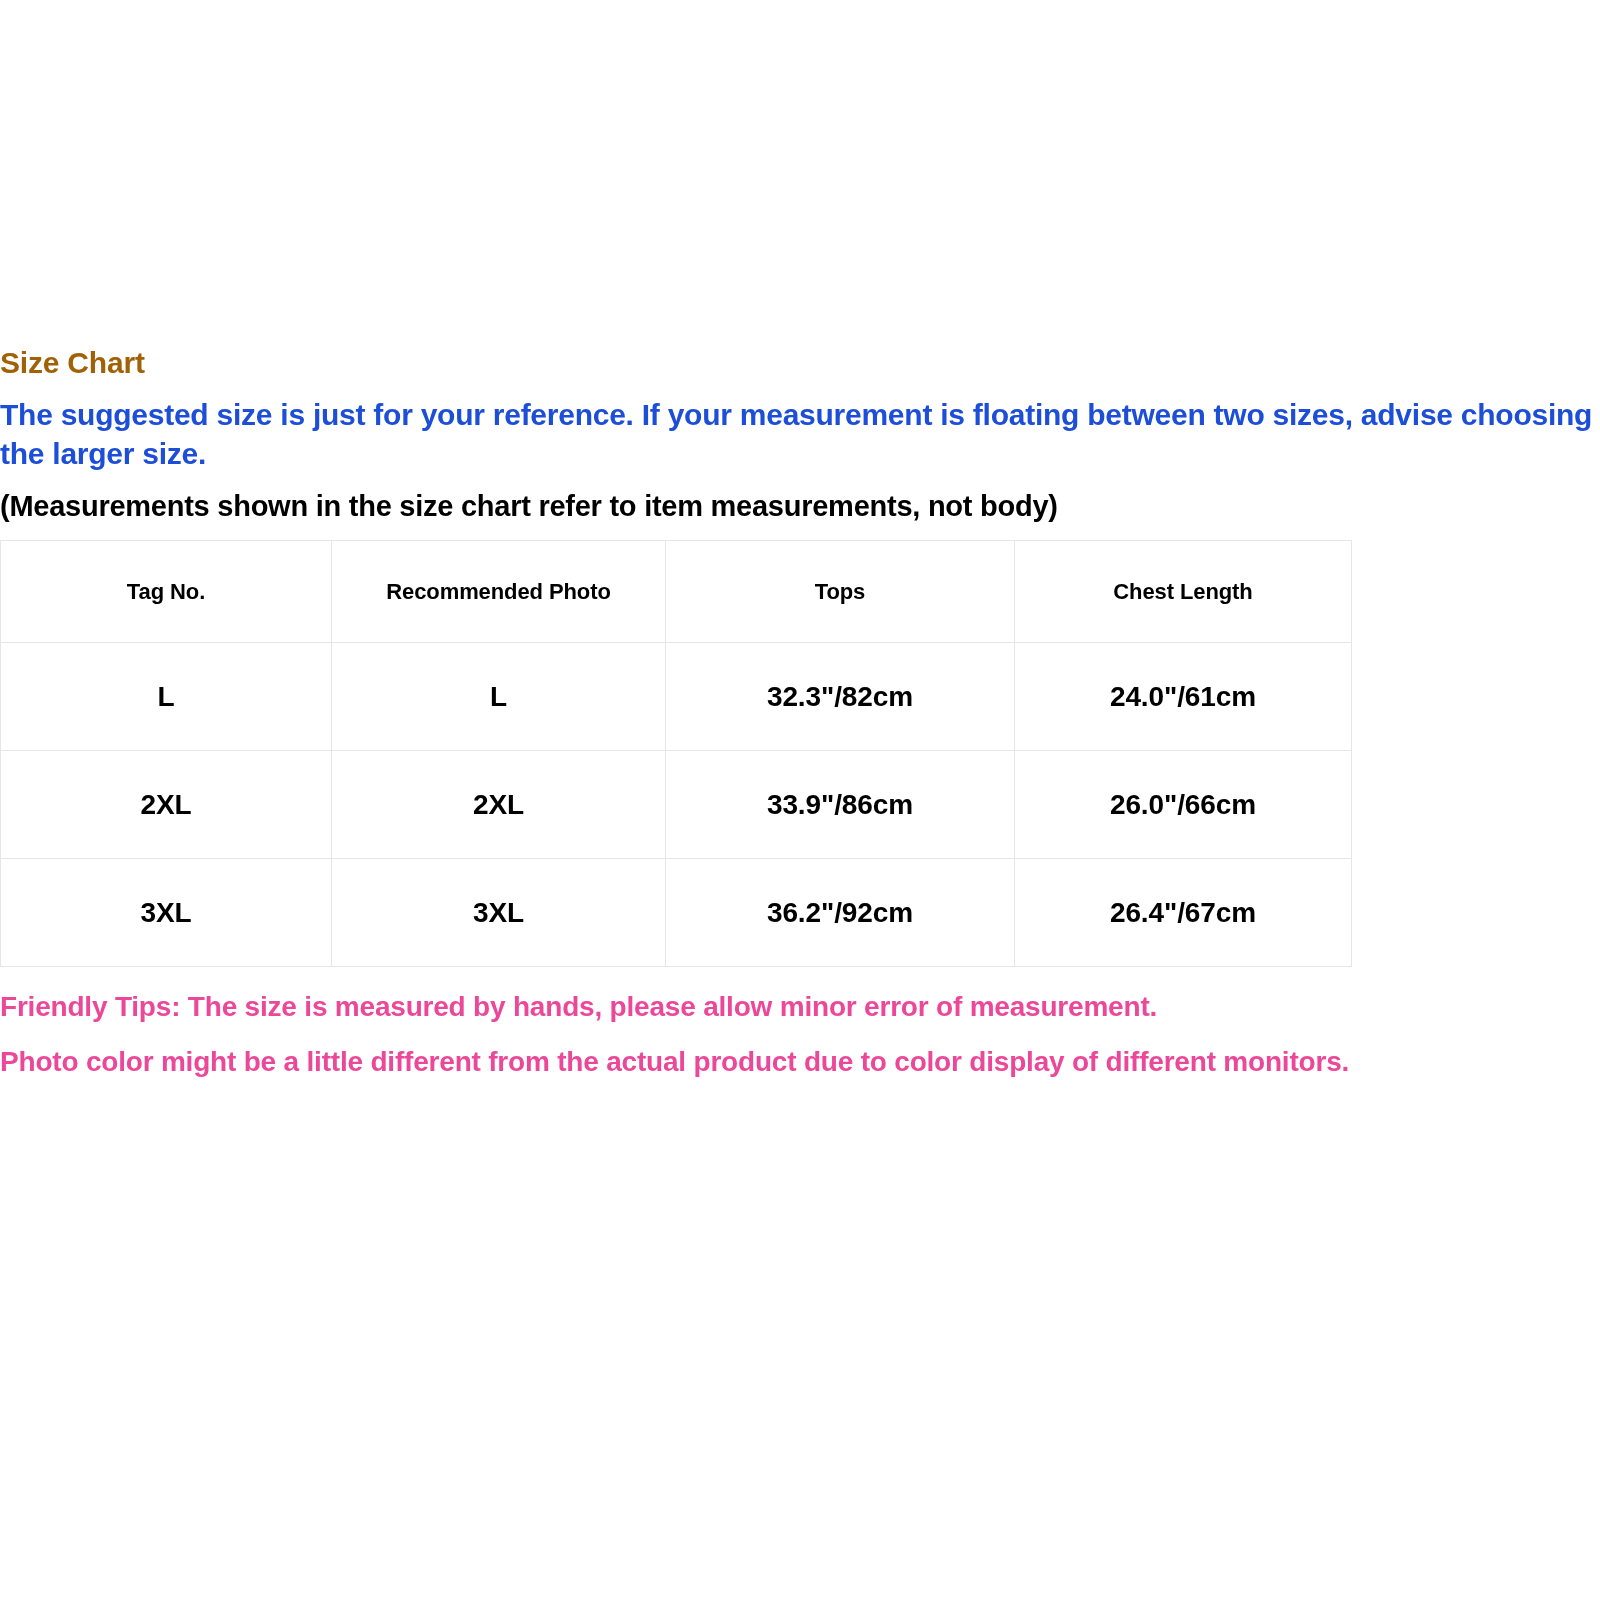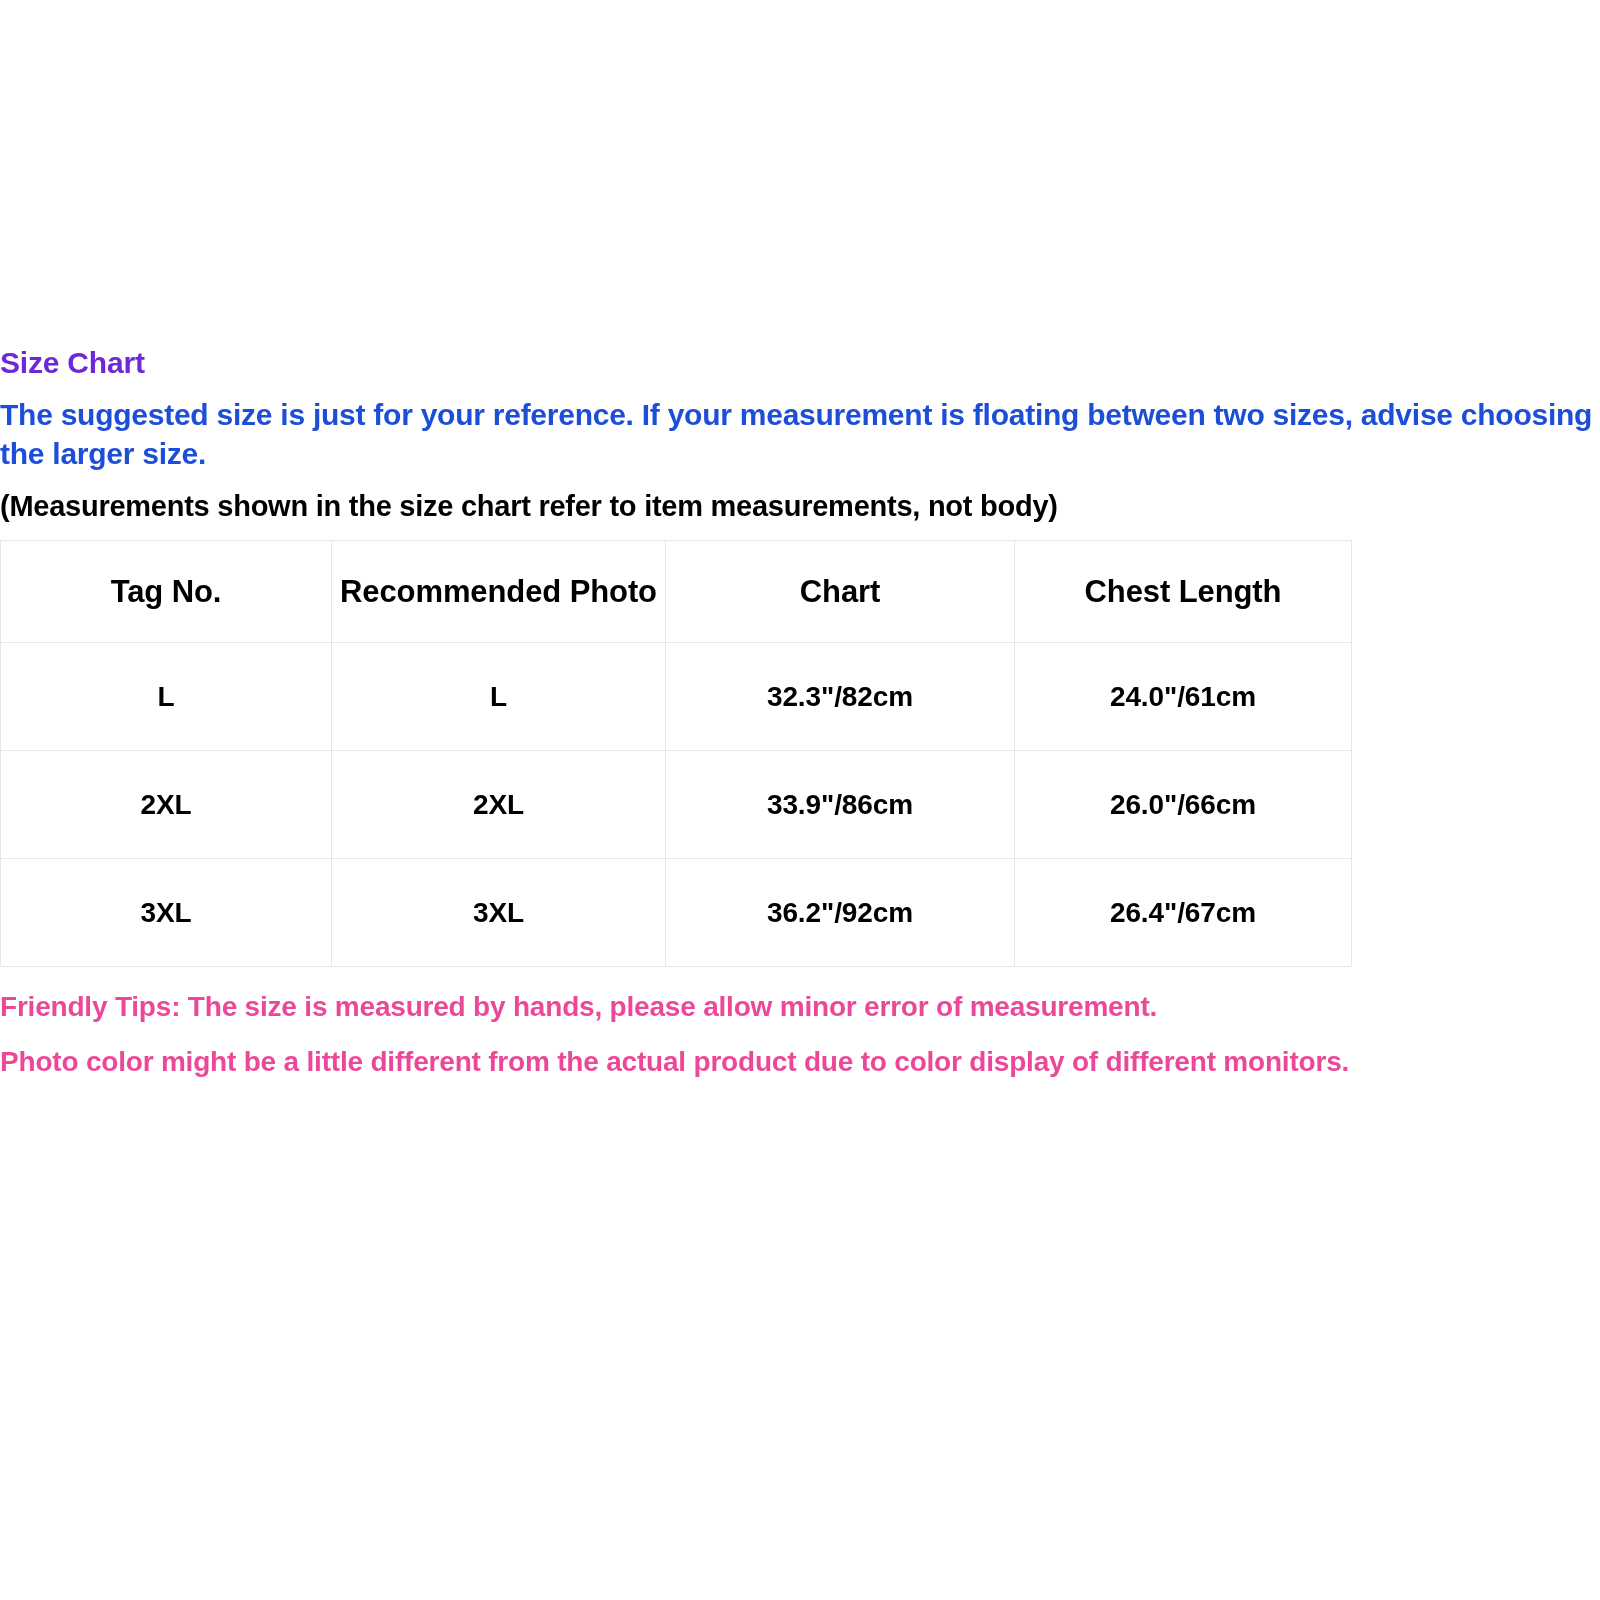--- a/index.html
+++ b/index.html
@@ -29,21 +29,21 @@
     top: 345px;
     width: 1600px;
   }
 
   .title {
     font-size: 30px;
     font-weight: bold;
     line-height: 1.22;
     letter-spacing: -0.2px;
     margin: 0 0 13px 0;
-    color: #6d28d9;
+    color: #a16207;
   }
 
   .warning {
     font-size: 30px;
     font-weight: bold;
     line-height: 1.33;
     letter-spacing: -0.25px;
     margin: 0 0 14px 0;
     color: #1d4ed8;
     width: 1596px;
@@ -71,21 +71,21 @@
     text-align: center;
     vertical-align: middle;
     padding: 0;
     font-weight: bold;
     color: #000000;
     background: #ffffff;
   }
 
   table.size-table thead th {
     height: 101px;
-    font-size: 31px;
+    font-size: 22px;
     letter-spacing: -0.1px;
   }
 
   table.size-table tbody td {
     height: 107px;
     font-size: 28px;
     letter-spacing: -0.1px;
   }
 
   col.c1 { width: 331px; }
@@ -126,21 +126,21 @@
       <colgroup>
         <col class="c1">
         <col class="c2">
         <col class="c3">
         <col class="c4">
       </colgroup>
       <thead>
         <tr>
           <th>Tag No.</th>
           <th>Recommended Photo</th>
-          <th>Chart</th>
+          <th>Tops</th>
           <th>Chest Length</th>
         </tr>
       </thead>
       <tbody>
         <tr>
           <td>L</td>
           <td>L</td>
           <td>32.3"/82cm</td>
           <td>24.0"/61cm</td>
         </tr>

